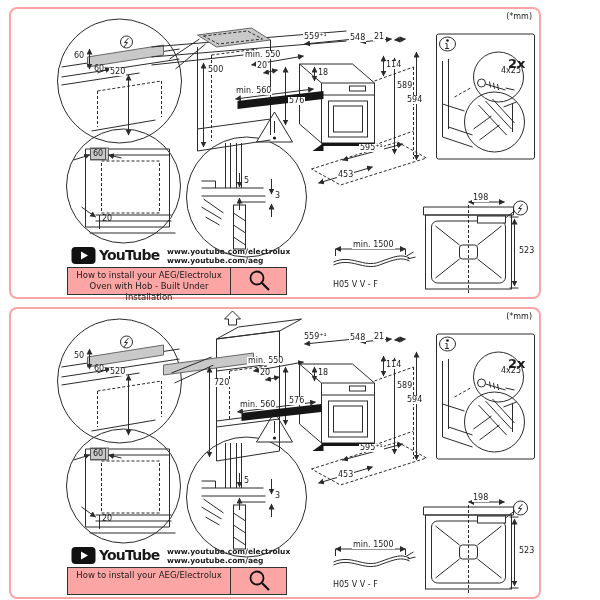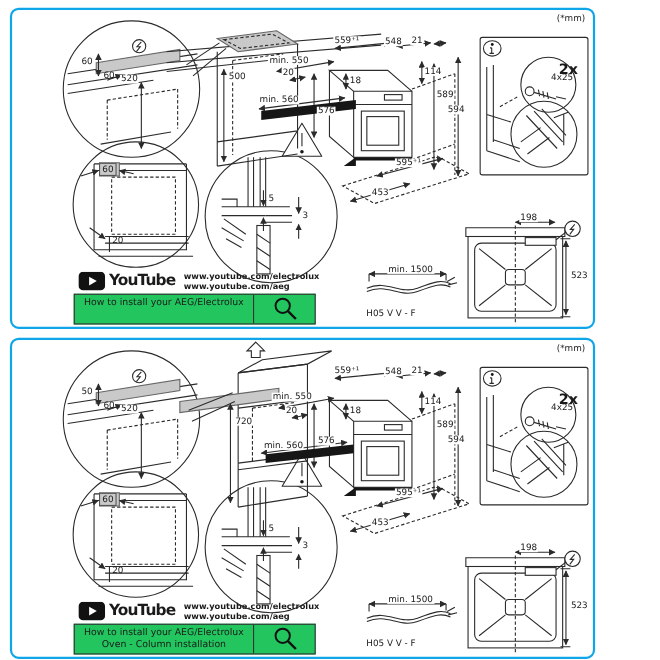--- a/index.html
+++ b/index.html
@@ -1,38 +1,38 @@
 <!DOCTYPE html>
 <html><head>
 <meta charset="utf-8">
 <style>
   html,body{margin:0;padding:0;}
   body{width:600px;height:600px;background:#ffffff;font-family:"DejaVu Sans",sans-serif;color:#1a1a1a;position:relative;overflow:hidden;}
-  .panel{position:absolute;left:9px;width:528px;height:288px;border:2px solid #0ea5e9;border-radius:8px;background:#fff;}
+  .panel{position:absolute;left:9px;width:528px;height:288px;border:2px solid #fca5a5;border-radius:8px;background:#fff;}
   #p0{top:7px} #p1{top:307px}
   svg.art{position:absolute;left:0;top:0;width:528px;height:288px;}
   .ln path,.ln rect,.ln circle,.ln polygon,.ln ellipse{stroke:#2b2b2b;fill:none;stroke-width:1;}
   .co{stroke-width:1.2;fill:#fff;}
   .dash{stroke-dasharray:3 2;stroke-width:.8;}
   .dl{stroke-width:.8;marker-start:url(#ah);marker-end:url(#ah);}
   .dl1{stroke-width:.8;marker-end:url(#ah);}
   .fillD{fill:#161616 !important;stroke:none !important;}
   .fillG{fill:#c9c9c9 !important;stroke:#666 !important;stroke-width:.7;}
   .fillW{fill:#fff !important;}
   .thick{stroke-width:2.4;stroke-linejoin:round;}
   .dim{position:absolute;font-size:8px;line-height:1;white-space:nowrap;background:#fff;padding:0 1px;}
   .noBg{background:transparent;}
   .shadeL{background:#c9c9c9;border:1px solid #555;padding:1px 2px;}
   .units{position:absolute;font-size:8px;right:7px;top:3px;background:transparent;}
   .big{font-size:13px;font-weight:bold;background:transparent;margin-top:20px;}
   .ytRow{position:absolute;left:60px;top:236px;height:20px;display:flex;align-items:center;}
   .ytPlay{width:25px;height:17px;margin-right:3px;}
   .ytBrand{font-size:14px;font-weight:bold;letter-spacing:-0.8px;}
   .ytUrls{position:absolute;left:156px;top:238px;font-size:7.5px;font-weight:bold;line-height:9px;}
-  .capBox{position:absolute;left:56px;top:258px;width:218px;height:26px;border:1.5px solid #333;display:flex;background:#22c55e;}
+  .capBox{position:absolute;left:56px;top:258px;width:218px;height:26px;border:1.5px solid #333;display:flex;background:#fca5a5;}
   .capText{flex:1;text-align:center;font-size:8.5px;line-height:11px;padding-top:2px;}
   .capIcon{width:55px;border-left:1.5px solid #333;display:flex;align-items:center;justify-content:center;}
 </style>
 </head>
 <body>
 
 <svg width="0" height="0" style="position:absolute" aria-hidden="true">
   <defs>
     <marker id="ah" markerWidth="7" markerHeight="7" refX="5.5" refY="3" orient="auto-start-reverse" markerUnits="userSpaceOnUse">
       <path d="M0,0 L6,3 L0,6 Z" fill="#2b2b2b"></path>
@@ -229,20 +229,21 @@
     </svg>
     <span class="ytBrand">YouTube</span>
   </div>
   <div class="ytUrls">
     <div>www.youtube.com/electrolux</div>
     <div>www.youtube.com/aeg</div>
   </div>
   <div class="capBox">
     <div class="capText">
       <div>How to install your AEG/Electrolux</div>
+      <div>Oven with Hob - Built Under installation</div>
     </div>
     <div class="capIcon">
       <svg width="24" height="22" viewBox="0 0 24 22">
         <circle cx="10" cy="8" r="6.5" fill="none" stroke="#111" stroke-width="1.8"></circle>
         <path d="M15,13 L22,20" stroke="#111" stroke-width="2.2"></path>
       </svg>
     </div>
   </div>
 </div>
 
@@ -293,21 +294,20 @@
     </svg>
     <span class="ytBrand">YouTube</span>
   </div>
   <div class="ytUrls">
     <div>www.youtube.com/electrolux</div>
     <div>www.youtube.com/aeg</div>
   </div>
   <div class="capBox">
     <div class="capText">
       <div>How to install your AEG/Electrolux</div>
-      <div>Oven - Column installation</div>
     </div>
     <div class="capIcon">
       <svg width="24" height="22" viewBox="0 0 24 22">
         <circle cx="10" cy="8" r="6.5" fill="none" stroke="#111" stroke-width="1.8"></circle>
         <path d="M15,13 L22,20" stroke="#111" stroke-width="2.2"></path>
       </svg>
     </div>
   </div>
 </div>
 

